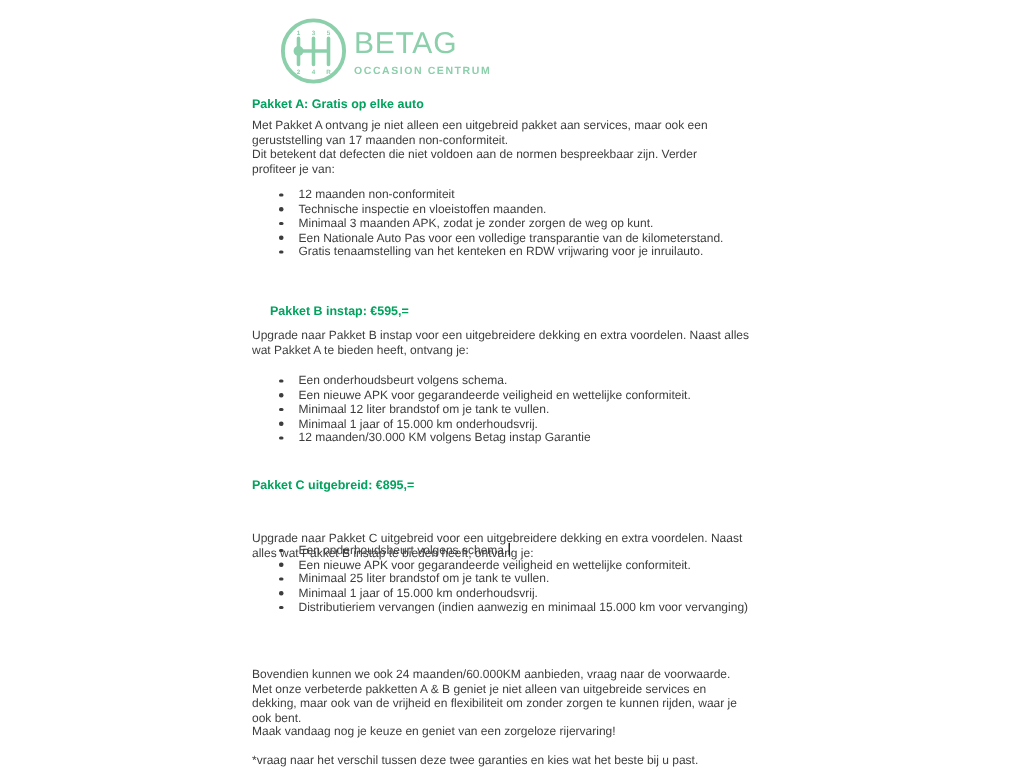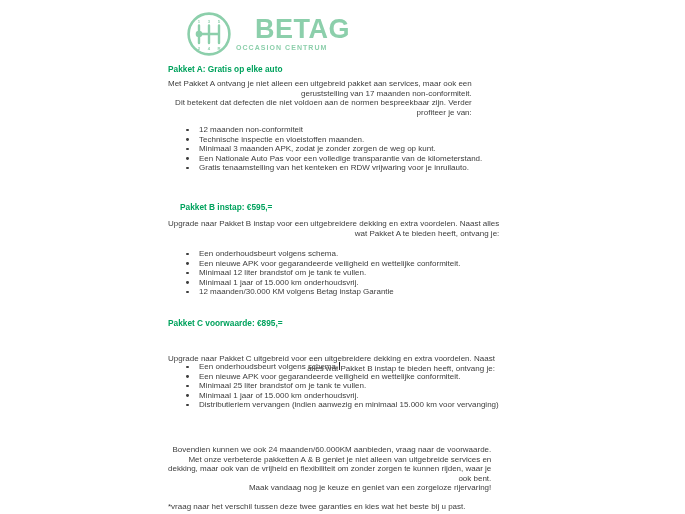--- a/index.html
+++ b/index.html
@@ -6,28 +6,28 @@
     --brand-mint:#8ccfab;
     --heading-green:#00a25d;
     --body-text:#3d3d3d;
     --background:#ffffff;
   }
   *{margin:0;padding:0;box-sizing:border-box;}
   html,body{width:685px;height:514px;background:var(--background);}
   body{font-family:"Liberation Sans","DejaVu Sans",sans-serif;color:var(--body-text);}
   .page{position:relative;width:685px;height:514px;background:var(--background);overflow:hidden;}
   .abs{position:absolute;}
-  .line{font-size:8px;line-height:9.5px;white-space:nowrap;text-align:right;}
+  .line{font-size:8px;line-height:9.5px;white-space:nowrap;}
   .heading{font-size:8.3px;font-weight:bold;color:var(--heading-green);white-space:nowrap;line-height:10px;}
   ul.bullets{list-style:none;}
   ul.bullets li{position:relative;padding-left:31px;font-size:8px;line-height:9.5px;white-space:nowrap;}
   ul.bullets li::before{content:"";position:absolute;left:18px;top:3.6px;width:2.8px;height:2.8px;border-radius:50%;background:var(--body-text);}
   .logo{display:flex;align-items:flex-start;gap:3px;}
   .logo-text{display:flex;flex-direction:column;margin-top:7px;}
-  .brand{font-size:27px;font-weight:700;letter-spacing:0.5px;color:var(--brand-mint);line-height:25px;margin-left:19px;}
+  .brand{font-size:20px;font-weight:400;letter-spacing:0.5px;color:var(--brand-mint);line-height:25px;}
   .subtitle{font-size:7px;font-weight:bold;letter-spacing:1.05px;color:var(--brand-mint);margin-top:2px;}
   .caret{display:inline-block;width:1px;height:8px;background:#222;margin-left:1px;vertical-align:-1px;}
   .gear-label{font-size:4.2px;font-weight:bold;fill:var(--brand-mint);font-family:"Liberation Sans",sans-serif;}
 </style>
 </head>
 <body>
 
 <div class="page">
 
   <div class="abs logo" style="left:185px;top:10px;">
@@ -69,21 +69,21 @@
     <div class="line">wat Pakket A te bieden heeft, ontvang je:</div>
   </div>
   <ul class="abs bullets" style="left:168px;top:249px;">
     <li>Een onderhoudsbeurt volgens schema.</li>
     <li>Een nieuwe APK voor gegarandeerde veiligheid en wettelijke conformiteit.</li>
     <li>Minimaal 12 liter brandstof om je tank te vullen.</li>
     <li>Minimaal 1 jaar of 15.000 km onderhoudsvrij.</li>
     <li>12 maanden/30.000 KM volgens Betag instap Garantie</li>
   </ul>
 
-  <div class="abs heading" style="left:168px;top:318px;">Pakket C voorwaarde: €895,=</div>
+  <div class="abs heading" style="left:168px;top:318px;">Pakket C uitgebreid: €895,=</div>
   <div class="abs" style="left:168px;top:354px;">
     <div class="line">Upgrade naar Pakket C uitgebreid voor een uitgebreidere dekking en extra voordelen. Naast</div>
     <div class="line">alles wat Pakket B instap te bieden heeft, ontvang je:</div>
   </div>
   <ul class="abs bullets" style="left:168px;top:362px;">
     <li><span>Een onderhoudsbeurt volgens schema.</span><span class="caret"></span></li>
     <li>Een nieuwe APK voor gegarandeerde veiligheid en wettelijke conformiteit.</li>
     <li>Minimaal 25 liter brandstof om je tank te vullen.</li>
     <li>Minimaal 1 jaar of 15.000 km onderhoudsvrij.</li>
     <li>Distributieriem vervangen (indien aanwezig en minimaal 15.000 km voor vervanging)</li>

